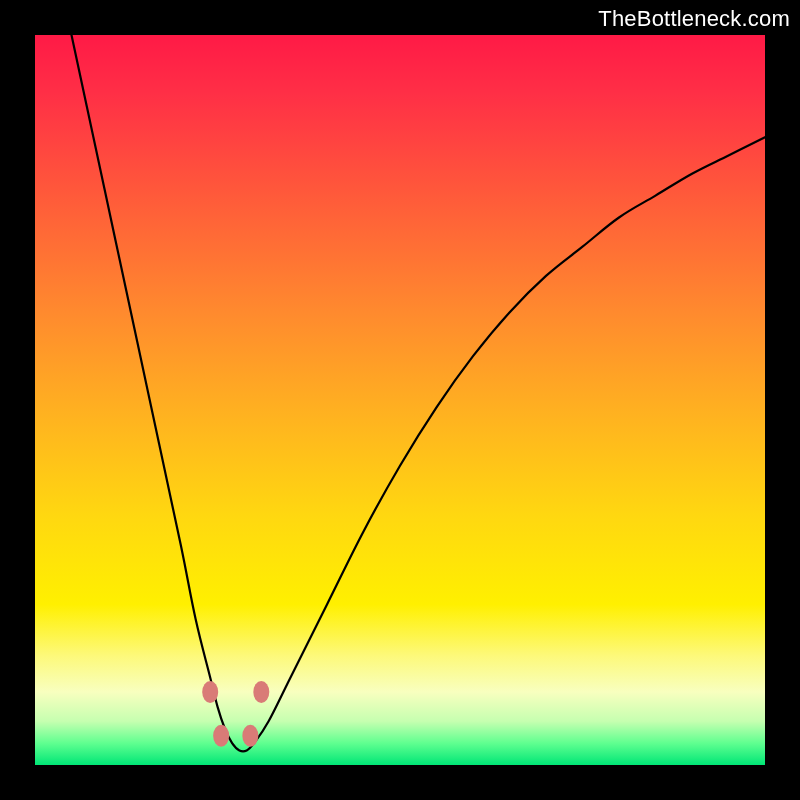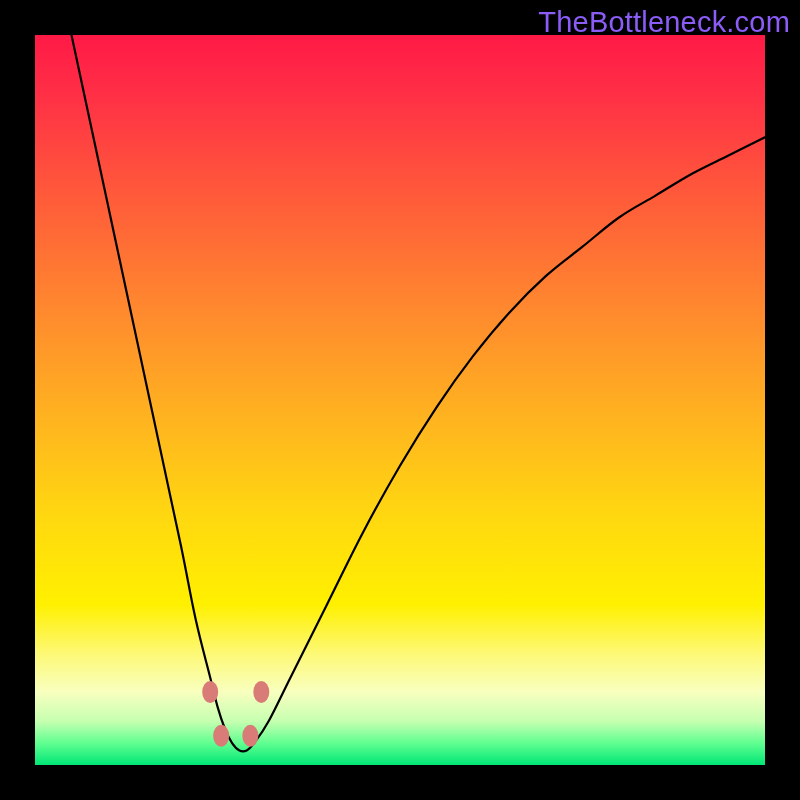--- a/index.html
+++ b/index.html
@@ -53,22 +53,22 @@
     position: absolute;
     left: 0;
     top: 0;
     width: 730px;
     height: 730px;
   }
   .watermark {
     position: absolute;
     top: 6px;
     right: 10px;
-    color: #8b5cf6;
-    font-size: 29px;
+    color: #ffffff;
+    font-size: 22px;
     font-weight: 500;
     letter-spacing: 0.2px;
     user-select: none;
     text-align: right;
   }
 </style>
 </head>
 <body>
 
 <div class="frame">

